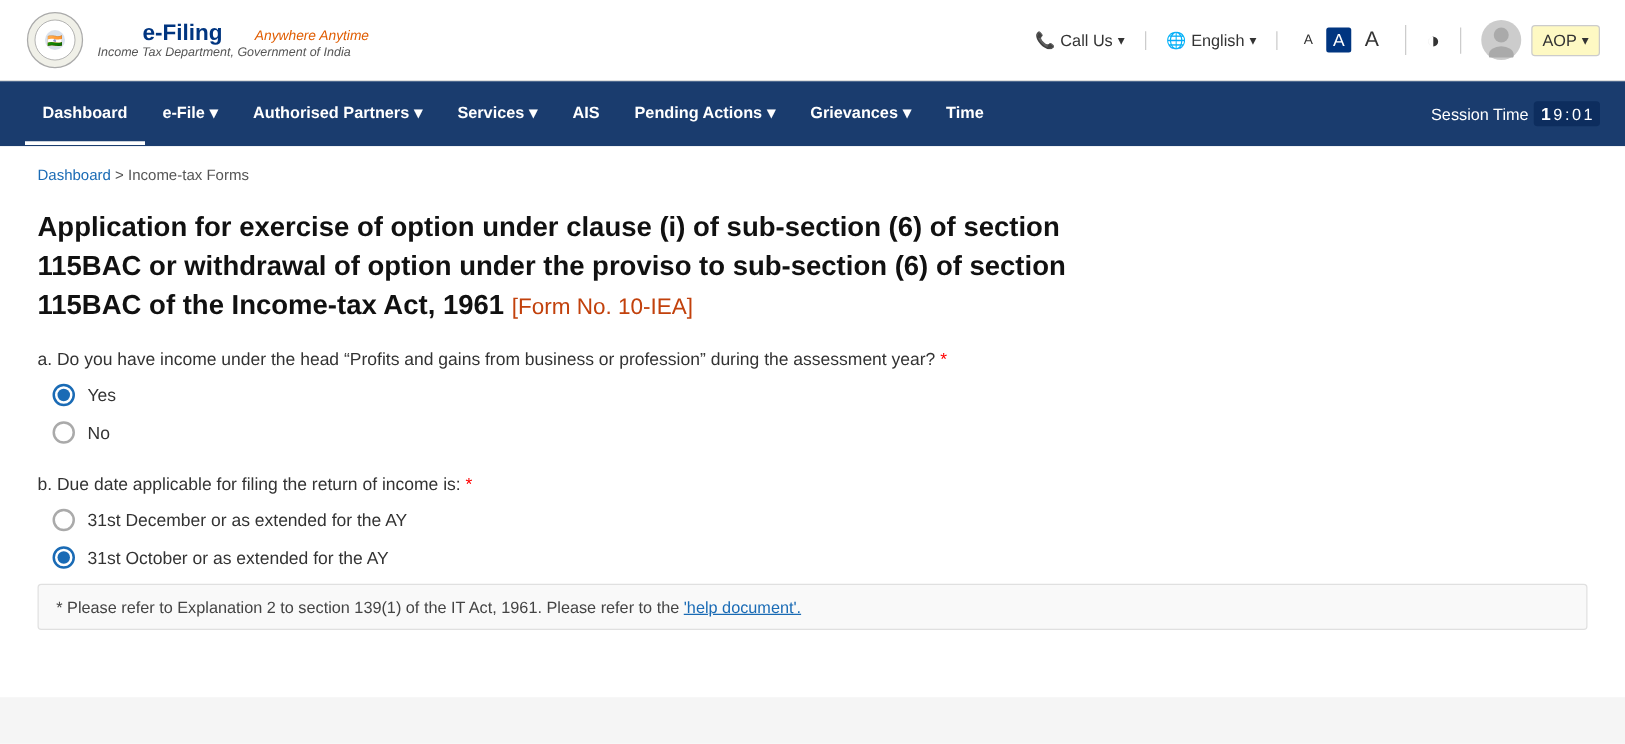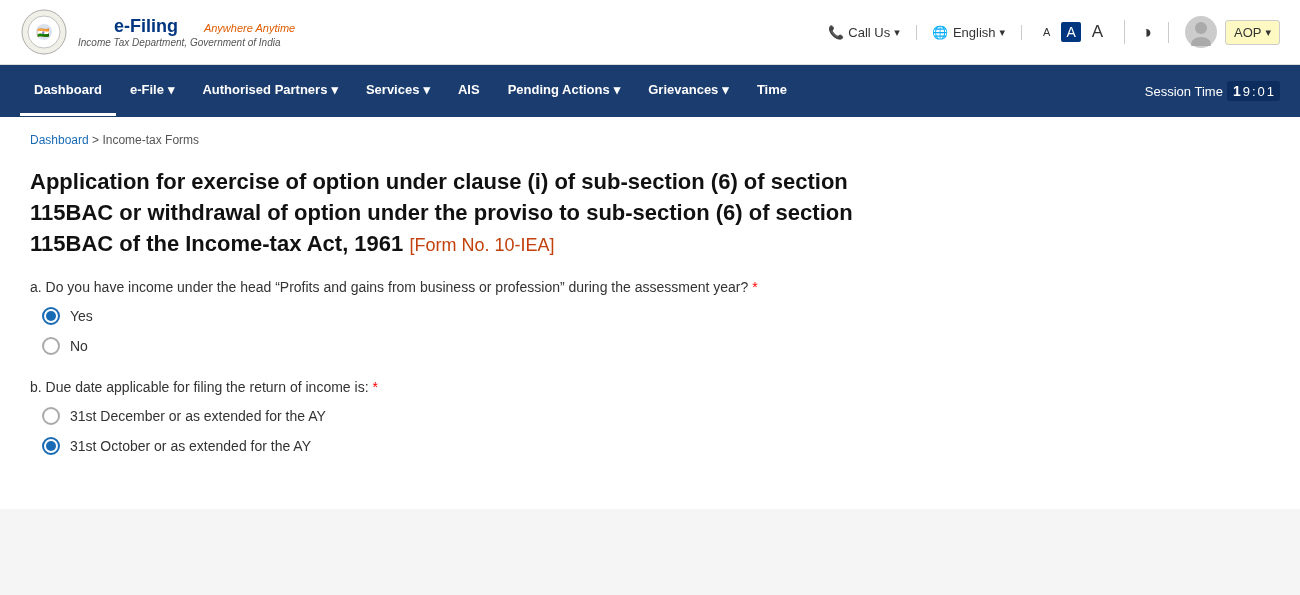--- a/index.html
+++ b/index.html
@@ -381,15 +381,18 @@
     </div>
     <div class="radio-option">
       <div class="radio-circle"></div>
       <span>31st December or as extended for the AY</span>
     </div>
     <div class="radio-option">
       <div class="radio-circle selected"></div>
       <span>31st October or as extended for the AY</span>
     </div>
 
+    <div class="note-box">
+      <span>* Please refer to Explanation 2 to section 139(1) of the IT Act, 1961. Please refer to the </span><a href="#">'help document'.</a>
+    </div>
   </div>
 
 </div>
 
 </body></html>

